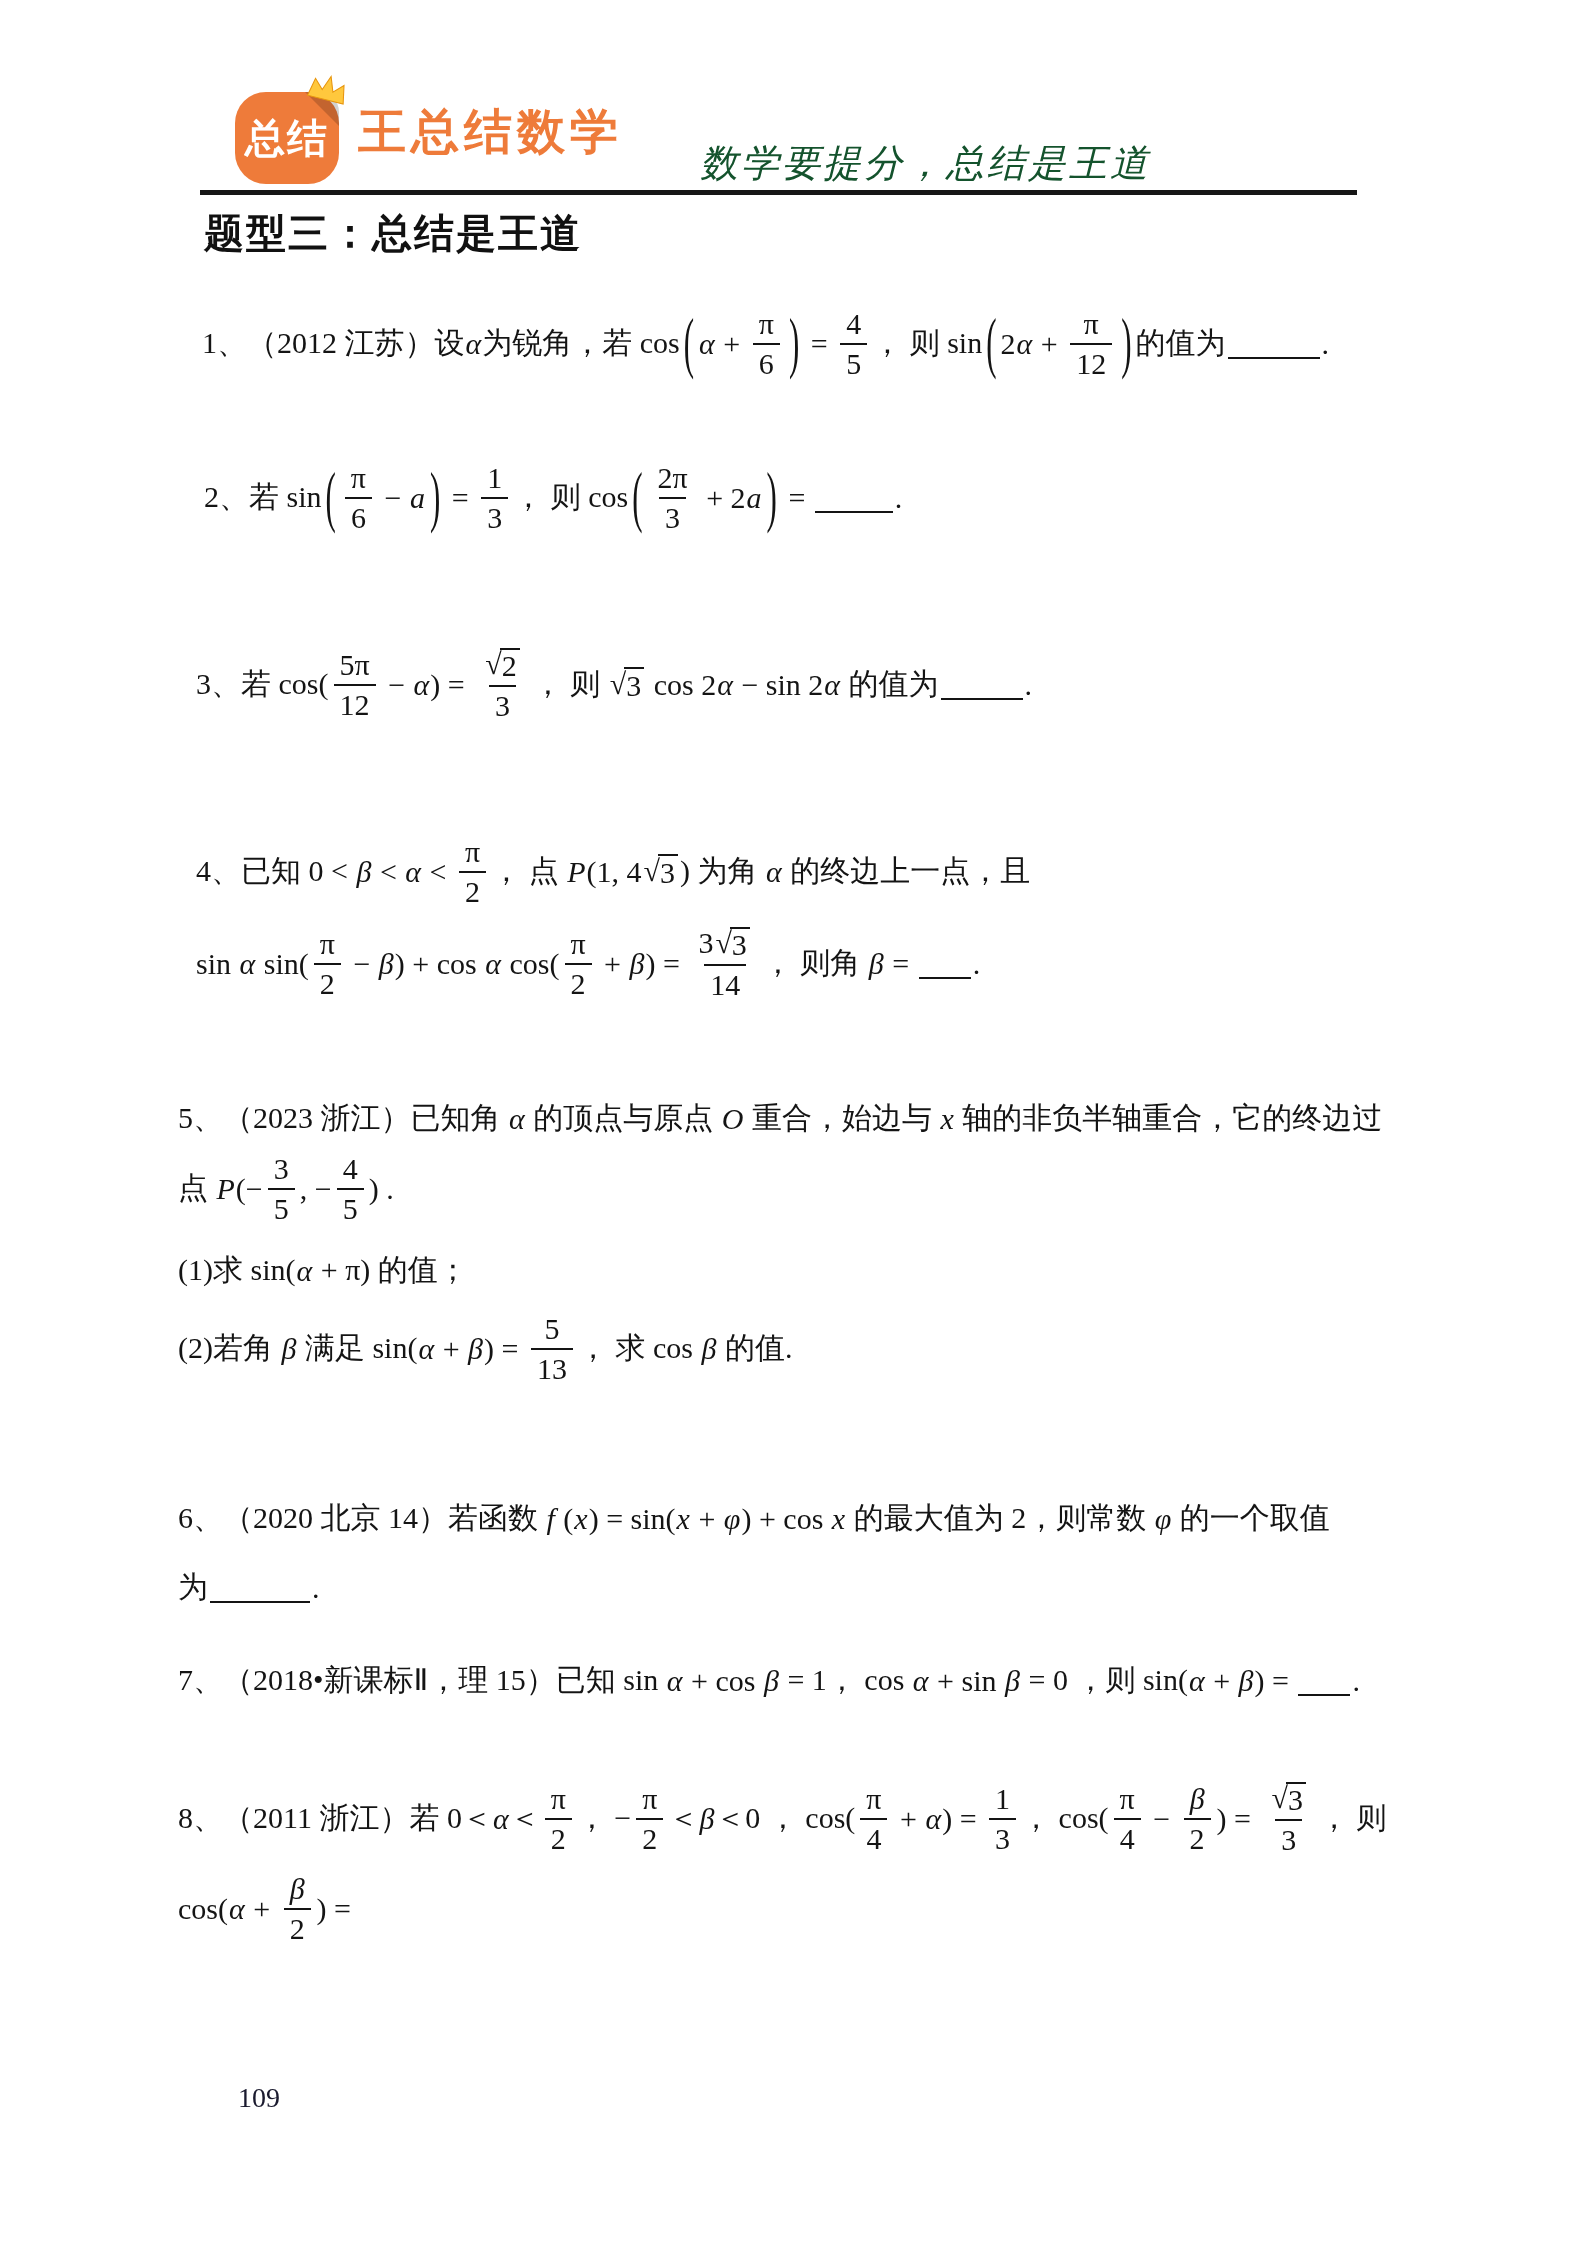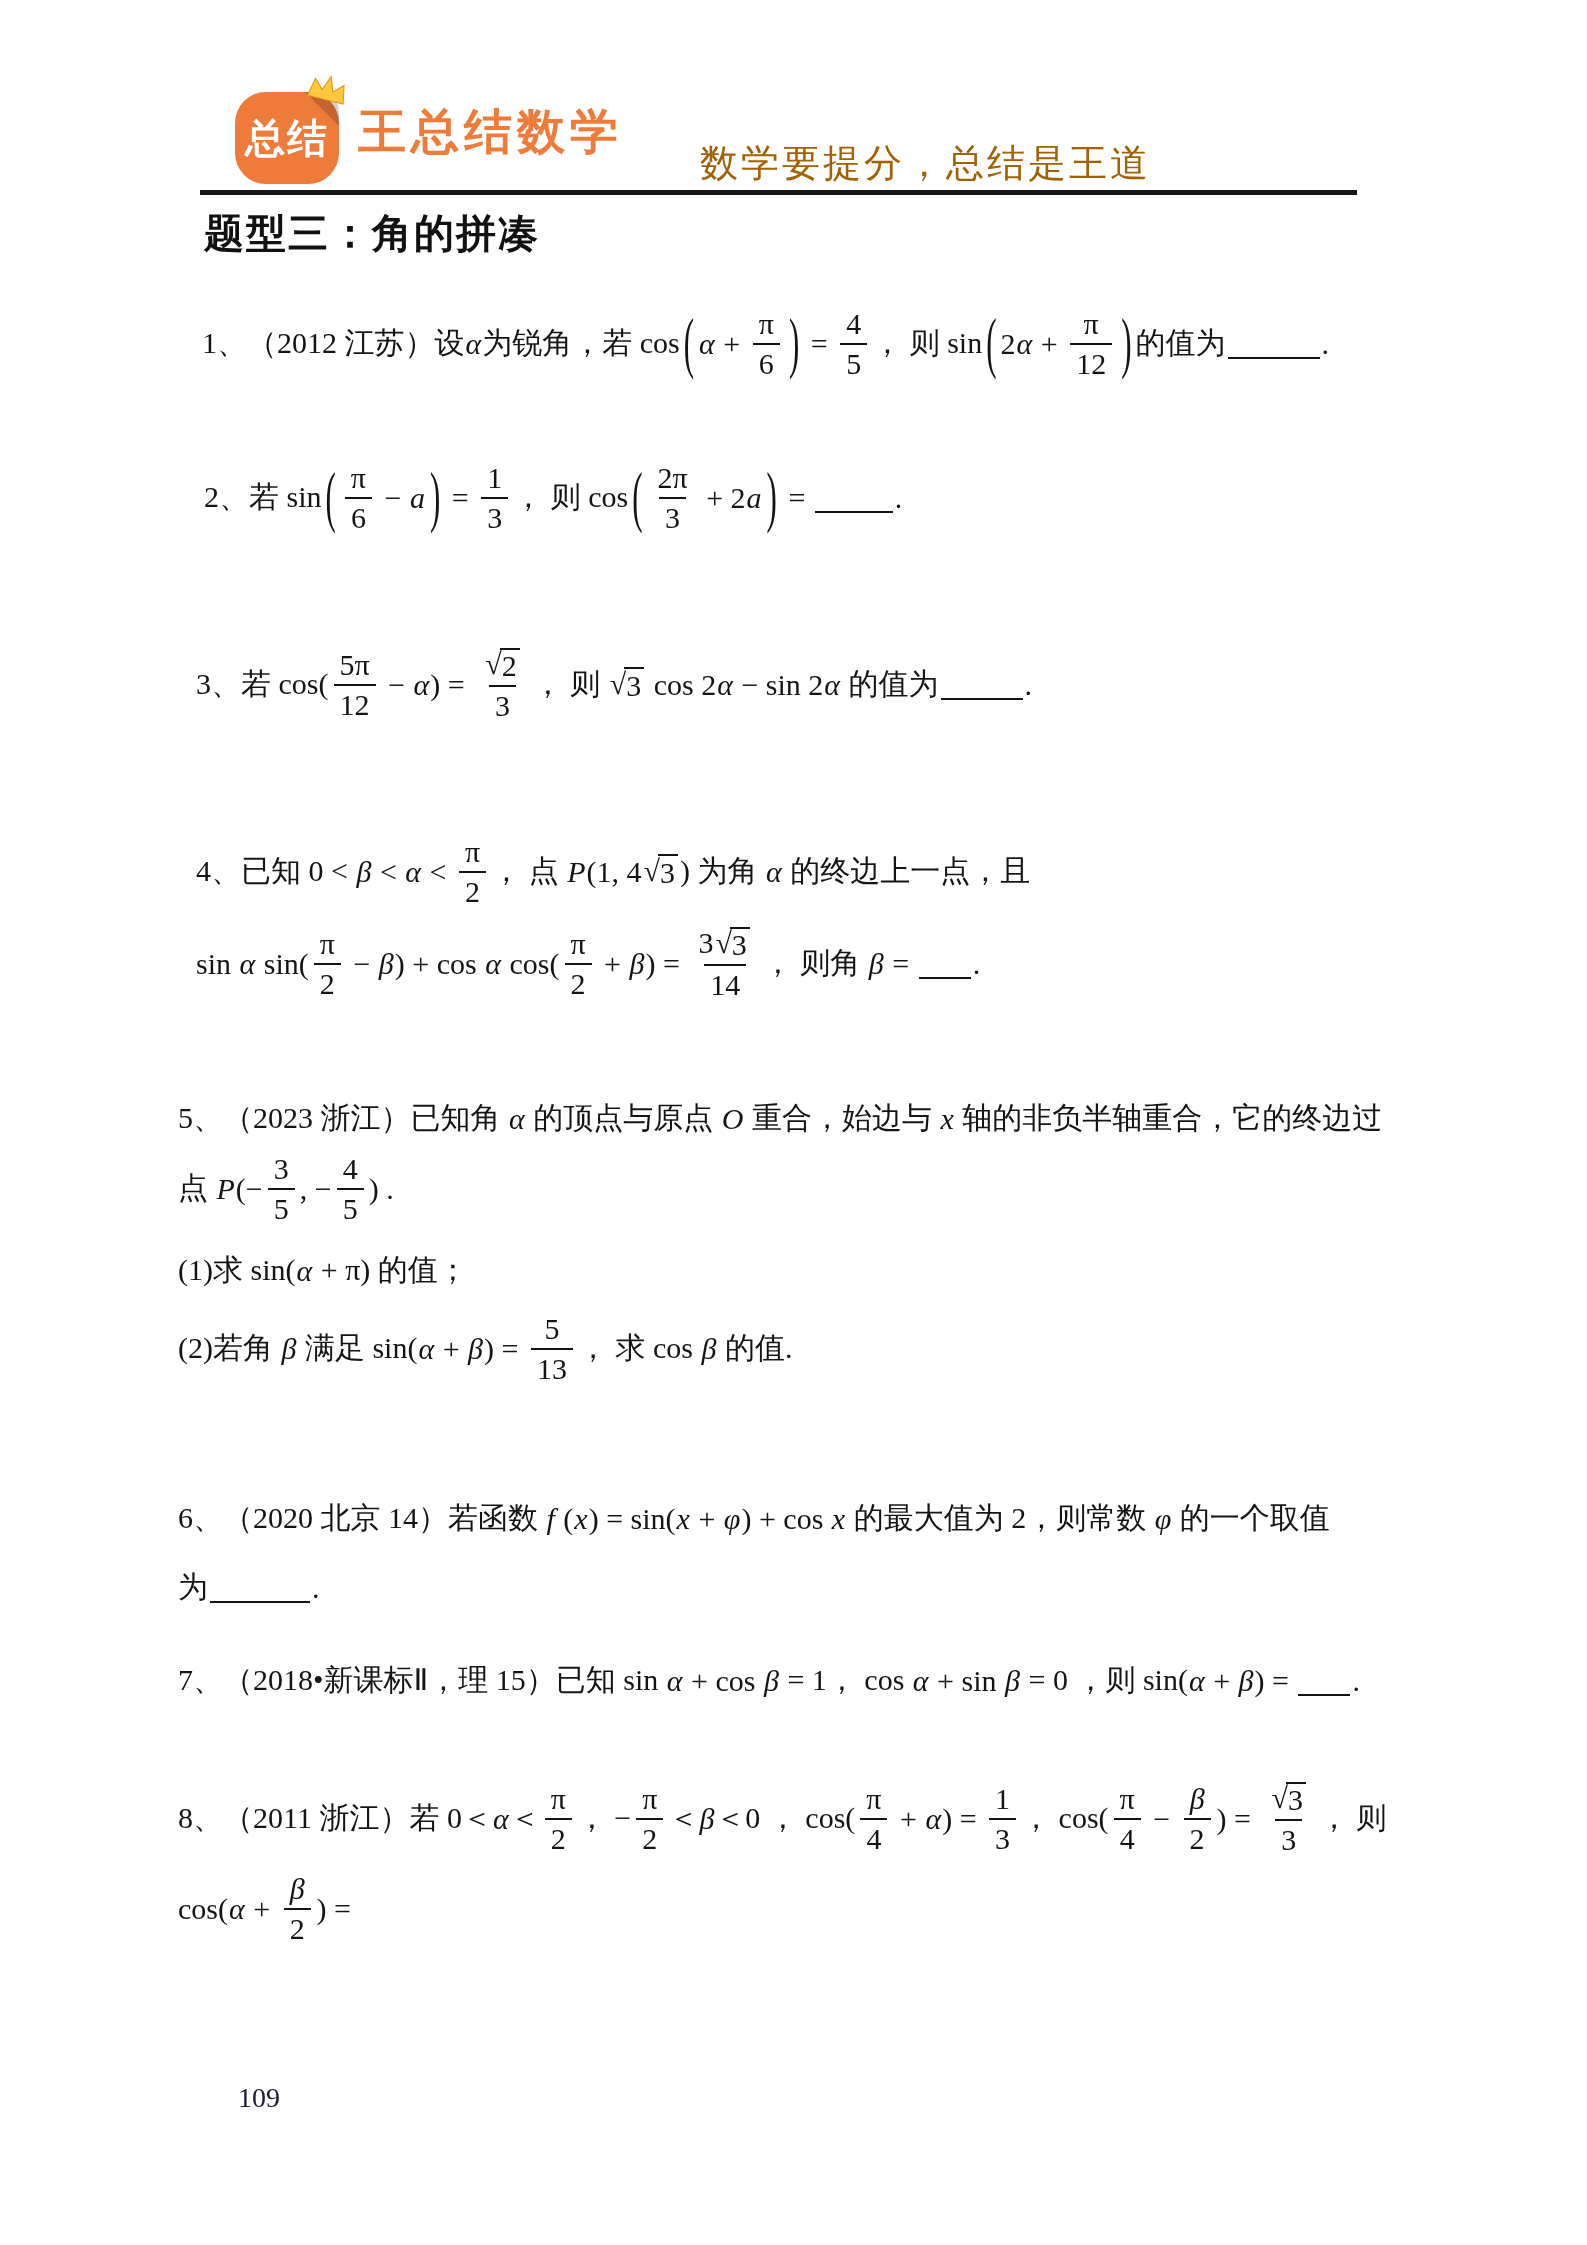--- a/index.html
+++ b/index.html
@@ -27,21 +27,21 @@
     font-weight:700;font-size:40px;letter-spacing:2px;z-index:2;
   }
   .crown{position:absolute;left:306px;top:74px;width:44px;height:30px;transform:rotate(14deg);z-index:3;}
   .brand{
     position:absolute;left:358px;top:106px;
     font-family:"Liberation Sans",sans-serif;font-weight:700;
     font-size:48px;letter-spacing:5px;line-height:1.1;
   }
   .tagline{
     position:absolute;left:700px;top:138px;
-    font-family:"DejaVu Serif",serif;font-size:38px;letter-spacing:3px;color:#a16207;
+    font-family:"DejaVu Serif",serif;font-size:38px;letter-spacing:3px;color:#14532d;font-style:italic;
   }
   .hrule{position:absolute;left:200px;top:190px;width:1157px;height:5px;background:#161616;}
   
   .title{
     position:absolute;left:204px;top:206px;
     font-family:"Liberation Sans",sans-serif;font-weight:700;font-size:40px;
     letter-spacing:2px;color:#111;
   }
   
   .problem{position:absolute;}
@@ -87,21 +87,21 @@
   <div class="badge" style="background: rgb(238, 123, 58); border-radius: 31px;">
     <span class="badge-text">总结</span>
   </div>
   <svg class="crown" viewBox="0 0 24 16" xmlns="http://www.w3.org/2000/svg">
     <path d="M2 14 L4 4 L9 9 L12 1 L15 9 L20 4 L22 14 Z" fill="#FFC83D" stroke="#E8960F" stroke-width="0.6"></path>
   </svg>
   <div class="brand" style="color: rgb(238, 123, 58);">王总结数学</div>
   <div class="tagline">数学要提分，总结是王道</div>
   <div class="hrule"></div>
 
-  <div class="title">题型三：角的拼凑</div>
+  <div class="title">题型三：总结是王道</div>
 
   <div>
       <div class="problem p1">
         <div class="mline"><span class="mtx">1、（2012 江苏）设</span><span class="var">α</span><span class="mtx">为锐角，若 cos</span><span class="bigp">(</span><span class="var">α</span><span class="mtx"> + </span><span class="frac"><span class="num"><span class="mtx">π</span></span><span class="den"><span class="mtx">6</span></span></span><span class="bigp">)</span><span class="mtx"> = </span><span class="frac"><span class="num"><span class="mtx">4</span></span><span class="den"><span class="mtx">5</span></span></span><span class="mtx">， 则 sin</span><span class="bigp">(</span><span class="mtx">2</span><span class="var">α</span><span class="mtx"> + </span><span class="frac"><span class="num"><span class="mtx">π</span></span><span class="den"><span class="mtx">12</span></span></span><span class="bigp">)</span><span class="mtx">的值为</span><span class="blank" style="width: 92px;"></span><span class="mtx">.</span></div>
       </div>
       <div class="problem p2">
         <div class="mline"><span class="mtx">2、若 sin</span><span class="bigp">(</span><span class="frac"><span class="num"><span class="mtx">π</span></span><span class="den"><span class="mtx">6</span></span></span><span class="mtx"> − </span><span class="var">a</span><span class="bigp">)</span><span class="mtx"> = </span><span class="frac"><span class="num"><span class="mtx">1</span></span><span class="den"><span class="mtx">3</span></span></span><span class="mtx">， 则 cos</span><span class="bigp">(</span><span class="frac"><span class="num"><span class="mtx">2π</span></span><span class="den"><span class="mtx">3</span></span></span><span class="mtx"> + 2</span><span class="var">a</span><span class="bigp">)</span><span class="mtx"> = </span><span class="blank" style="width: 78px;"></span><span class="mtx">.</span></div>
       </div>
       <div class="problem p3">
         <div class="mline"><span class="mtx">3、若 cos(</span><span class="frac"><span class="num"><span class="mtx">5π</span></span><span class="den"><span class="mtx">12</span></span></span><span class="mtx"> − </span><span class="var">α</span><span class="mtx">) = </span><span class="frac"><span class="num"><span class="sqrt">√<span class="rad">2</span></span></span><span class="den"><span class="mtx">3</span></span></span><span class="mtx">， 则 </span><span class="sqrt">√<span class="rad">3</span></span><span class="mtx"> cos 2</span><span class="var">α</span><span class="mtx"> − sin 2</span><span class="var">α</span><span class="mtx"> 的值为</span><span class="blank" style="width: 82px;"></span><span class="mtx">.</span></div>

